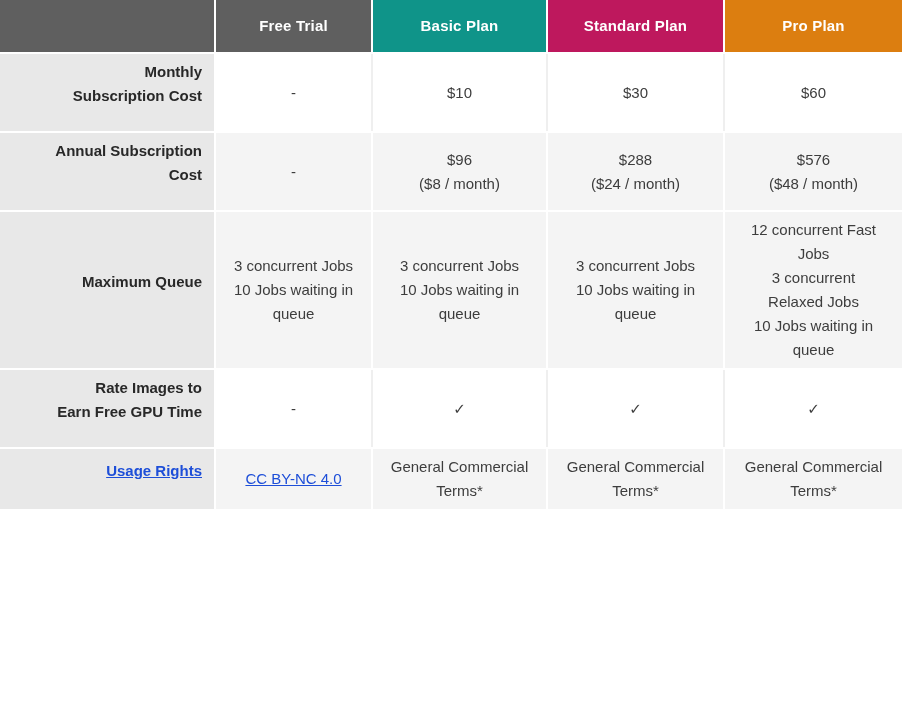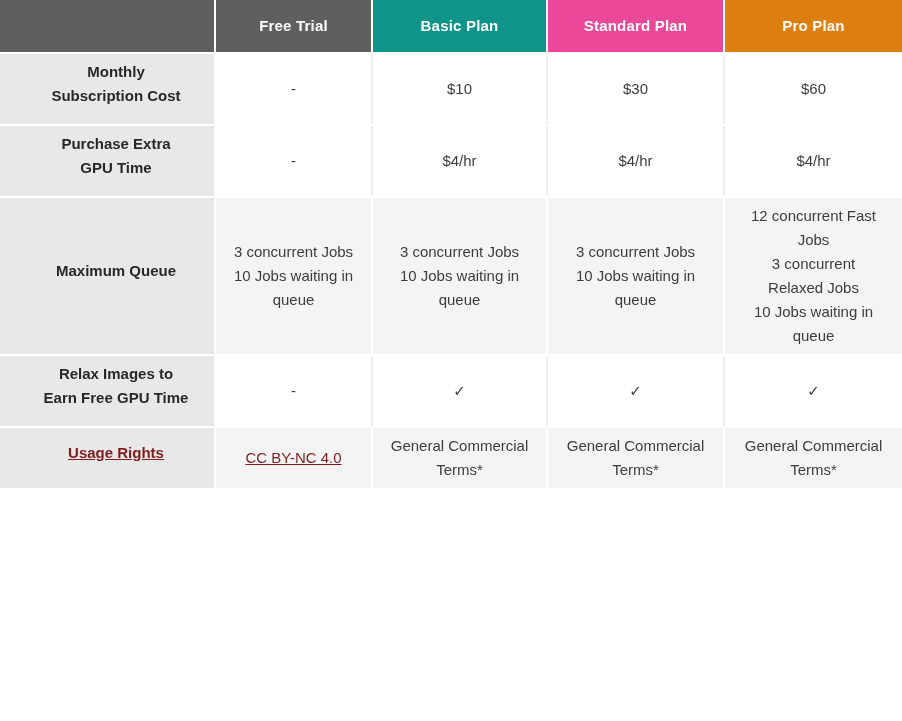--- a/index.html
+++ b/index.html
@@ -36,101 +36,104 @@
     text-align: center;
     letter-spacing: 0.2px;
   }
   th.corner { background: #5f5f5f; }
 
   
   td.lbl {
     background: #e8e8e8;
     color: #282828;
     font-weight: bold;
-    text-align: center;
-    padding: 6px 12px 16px 30px;
+    text-align: right;
+    padding: 6px 12px 23px 30px;
     white-space: pre-line;
   }
 
   
   td.val {
     color: #3d3d3d;
     text-align: center;
     padding: 6px 12px;
     white-space: pre-line;
   }
   tr.r-white td.val { background: #ffffff; border-right-color: #efefef; }
   tr.r-white td.val:last-child { border-right: none; }
   tr.r-gray  td.val { background: #f4f4f4; }
 
   a.cell-link {
-    color: #7f1d1d;
+    color: #1d4ed8;
   }
   a.cell-link.bold { font-weight: bold; }
 </style>
 </head>
 <body>
 
 <table class="pricing">
   <colgroup>
     <col class="c-label">
       <col class="c-free">
       <col class="c-basic">
       <col class="c-standard">
       <col class="c-pro">
   </colgroup>
 
   <tbody>
       <tr class="head">
     <th class="corner"></th>
     <th style="background-color: rgb(95, 95, 95);">Free Trial</th>
     <th style="background-color: rgb(15, 148, 137);">Basic Plan</th>
-    <th style="background-color: #ec4899;">Standard Plan</th>
+    <th style="background-color: #be185d;">Standard Plan</th>
     <th style="background-color: rgb(220, 126, 16);">Pro Plan</th>
   </tr>
 
   <tr class="r-white" style="height:62px">
     <td class="lbl">Monthly
 Subscription Cost</td>
     <td class="val">-</td>
     <td class="val">$10</td>
     <td class="val">$30</td>
     <td class="val">$60</td>
   </tr>
 
+  <tr class="r-gray" style="height:62px">
+    <td class="lbl">Annual Subscription
+Cost</td>
+    <td class="val">-</td>
+    <td class="val">$96
+($8 / month)</td>
+    <td class="val">$288
+($24 / month)</td>
+    <td class="val">$576
+($48 / month)</td>
+  </tr>
 
 
 
-  <tr class="r-white" style="height:62px">
-    <td class="lbl">Purchase Extra
-GPU Time</td>
-    <td class="val">-</td>
-    <td class="val">$4/hr</td>
-    <td class="val">$4/hr</td>
-    <td class="val">$4/hr</td>
-  </tr>
 
 
 
   <tr class="r-gray" style="height:148px">
     <td class="lbl">Maximum Queue</td>
     <td class="val">3 concurrent Jobs
 10 Jobs waiting in queue</td>
     <td class="val">3 concurrent Jobs
 10 Jobs waiting in queue</td>
     <td class="val">3 concurrent Jobs
 10 Jobs waiting in queue</td>
     <td class="val">12 concurrent Fast Jobs
 3 concurrent
 Relaxed Jobs
 10 Jobs waiting in queue</td>
   </tr>
 
   <tr class="r-white" style="height:61px">
-    <td class="lbl">Relax Images to
+    <td class="lbl">Rate Images to
 Earn Free GPU Time</td>
     <td class="val">-</td>
     <td class="val">✓</td>
     <td class="val">✓</td>
     <td class="val">✓</td>
   </tr>
 
   <tr class="r-gray" style="height:52px">
     <td class="lbl"><a class="cell-link bold" href="#">Usage Rights</a></td>
     <td class="val"><a class="cell-link" href="#">CC BY-NC 4.0</a></td>

